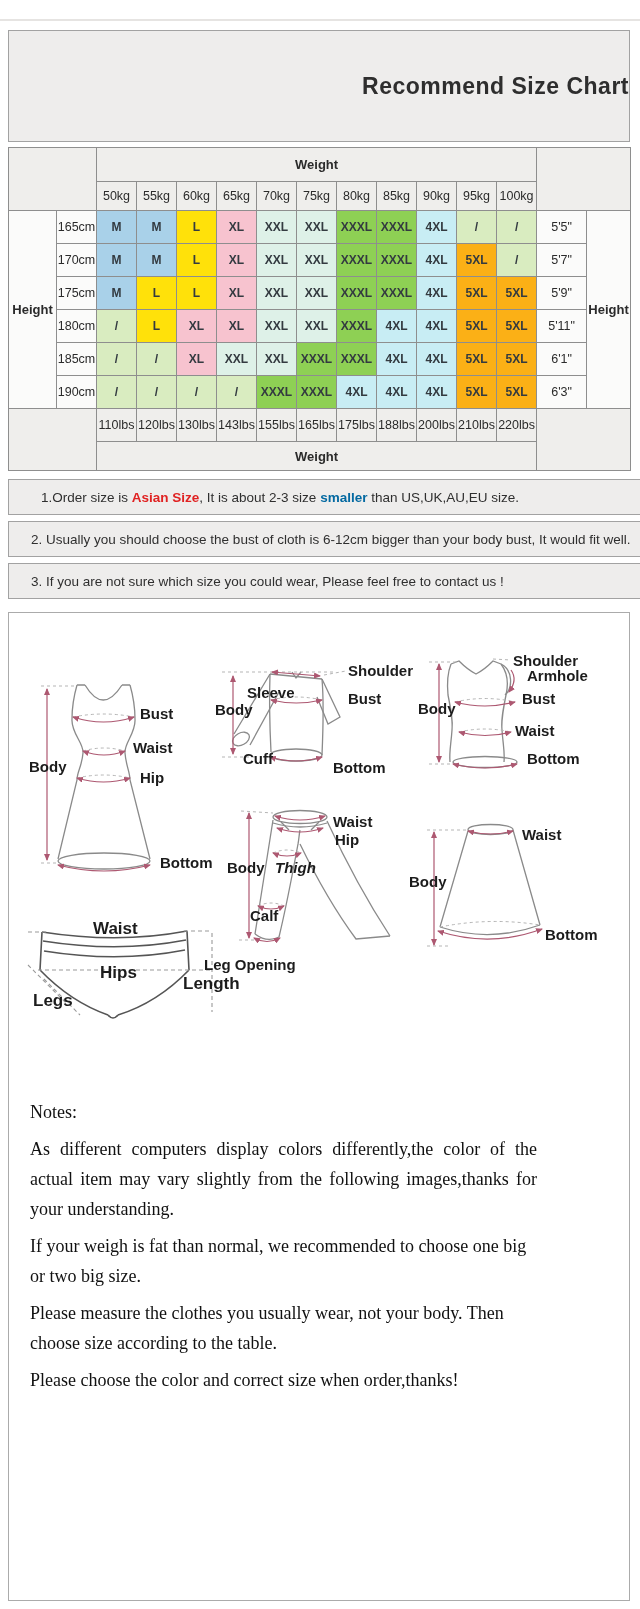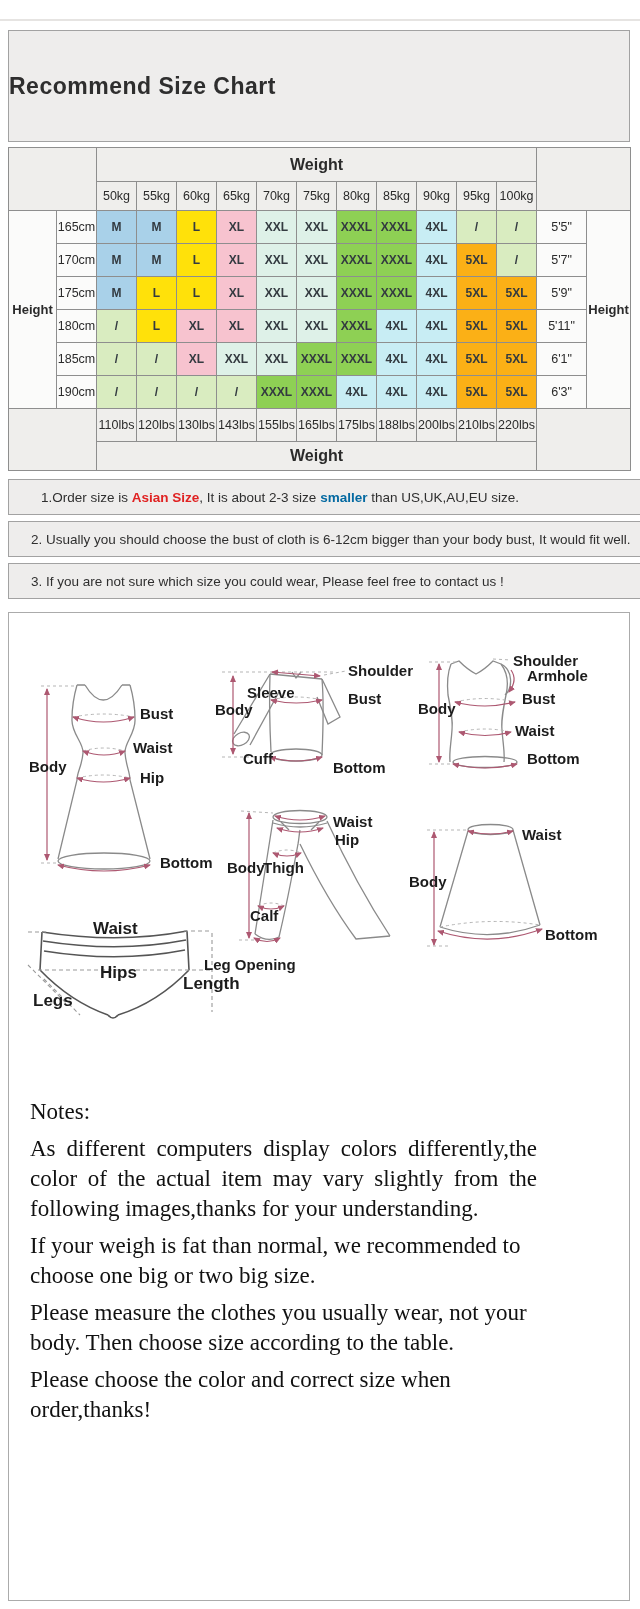--- a/index.html
+++ b/index.html
@@ -1,47 +1,47 @@
 <!DOCTYPE html>
 <html><head>
 <meta charset="utf-8">
 <style>
   html,body{margin:0;padding:0;background:#fff;}
   body{font-family:"Liberation Sans",sans-serif;color:#2c2c2c;}
   #page{position:relative;width:640px;height:1609px;background:#fff;overflow:hidden;}
   .topseam{position:absolute;left:0;top:19px;width:640px;height:2px;background:#e6e4e2;}
   
-  #title-box{position:absolute;left:8px;top:30px;width:620px;height:110px;border:1px solid #a2a2a2;background:#eeedec;display:flex;align-items:center;justify-content:flex-start;}
+  #title-box{position:absolute;left:8px;top:30px;width:620px;height:110px;border:1px solid #a2a2a2;background:#eeedec;display:flex;align-items:center;justify-content:flex-end;}
   #title-box h1{margin:0;font-size:23px;font-weight:bold;color:#2e2e2e;letter-spacing:.5px;}
   
   #size-table{position:absolute;left:8px;top:147px;width:622px;border-collapse:collapse;table-layout:fixed;}
   #size-table td{border:1px solid #8e8e8e;text-align:center;vertical-align:middle;padding:0;overflow:hidden;}
   #size-table tr.h34{height:34px}
   #size-table tr.h33{height:33px}
   #size-table tr.h29{height:29px}
   #size-table td.blank{background:#efeeec;}
-  #size-table td.hdr{background:#efeeec;font-weight:bold;font-size:16px;color:#2b2b2b;}
+  #size-table td.hdr{background:#efeeec;font-weight:bold;font-size:13px;color:#2b2b2b;}
   #size-table td.unit{background:#efeeec;font-size:12.5px;color:#2b2b2b;}
   #size-table td.side{background:#fbfbfa;font-weight:bold;font-size:13px;color:#2b2b2b;}
   #size-table td.cm,#size-table td.ft{background:#fbfbfa;font-size:12.5px;color:#2b2b2b;}
   #size-table td.size{font-weight:bold;font-size:12px;color:#333a40;}
   
   .tip{position:absolute;left:8px;width:620px;height:34px;border:1px solid #a2a2a2;background:#eeedec;display:flex;align-items:center;font-size:13.5px;color:#2f2f2f;}
   #tip1{top:479px;padding-left:32px;}
   #tip2{top:521px;padding-left:22px;}
   #tip3{top:563px;padding-left:22px;}
   .red{font-weight:bold;}
   
   #figure-box{position:absolute;left:8px;top:612px;width:620px;height:987px;border:1px solid #ababab;background:#fff;}
   #diagrams{position:relative;width:620px;height:420px;}
   .dlabel{position:absolute;font-size:15px;font-weight:bold;color:#1c1c1c;white-space:nowrap;line-height:20px;}
   .dlabel.lg{font-size:17px;}
   .garment{position:absolute;}
   
-  #notes{margin-top:64px;padding:0 92px 0 21px;font-family:"Liberation Serif",serif;font-size:23px;color:#111;line-height:30px;}
+  #notes{margin-top:64px;padding:0 92px 0 21px;font-family:"Liberation Serif",serif;font-size:18px;color:#111;line-height:30px;}
   #notes p{margin:7px 0;}
   #notes p.j{text-align:justify;}
 </style>
 </head>
 <body>
 
 <div id="page">
   <div class="topseam"></div>
 
   <div id="title-box">
@@ -380,21 +380,21 @@
         <div class="dlabel" style="left: 324px; top: 145px;">Bottom</div>
         <div class="dlabel" style="left: 504px; top: 38px;">Shoulder</div>
         <div class="dlabel" style="left: 518px; top: 53px;">Armhole</div>
         <div class="dlabel" style="left: 409px; top: 86px;">Body</div>
         <div class="dlabel" style="left: 513px; top: 76px;">Bust</div>
         <div class="dlabel" style="left: 506px; top: 108px;">Waist</div>
         <div class="dlabel" style="left: 518px; top: 136px;">Bottom</div>
         <div class="dlabel" style="left: 324px; top: 199px;">Waist</div>
         <div class="dlabel" style="left: 326px; top: 217px;">Hip</div>
         <div class="dlabel" style="left: 218px; top: 245px;">Body</div>
-        <div class="dlabel" style="left: 254px; top: 245px;">Thigh</div>
+        <div class="dlabel" style="left: 266px; top: 245px; font-style: italic;">Thigh</div>
         <div class="dlabel" style="left: 241px; top: 293px;">Calf</div>
         <div class="dlabel" style="left: 195px; top: 342px;">Leg Opening</div>
         <div class="dlabel" style="left: 513px; top: 212px;">Waist</div>
         <div class="dlabel" style="left: 400px; top: 259px;">Body</div>
         <div class="dlabel" style="left: 536px; top: 312px;">Bottom</div>
         <div class="dlabel lg" style="left: 84px; top: 306px;">Waist</div>
         <div class="dlabel lg" style="left: 91px; top: 344px; margin-top: 6px;">Hips</div>
         <div class="dlabel lg" style="left: 24px; top: 378px;">Legs</div>
         <div class="dlabel lg" style="left: 174px; top: 361px;">Length</div>
       </div>

